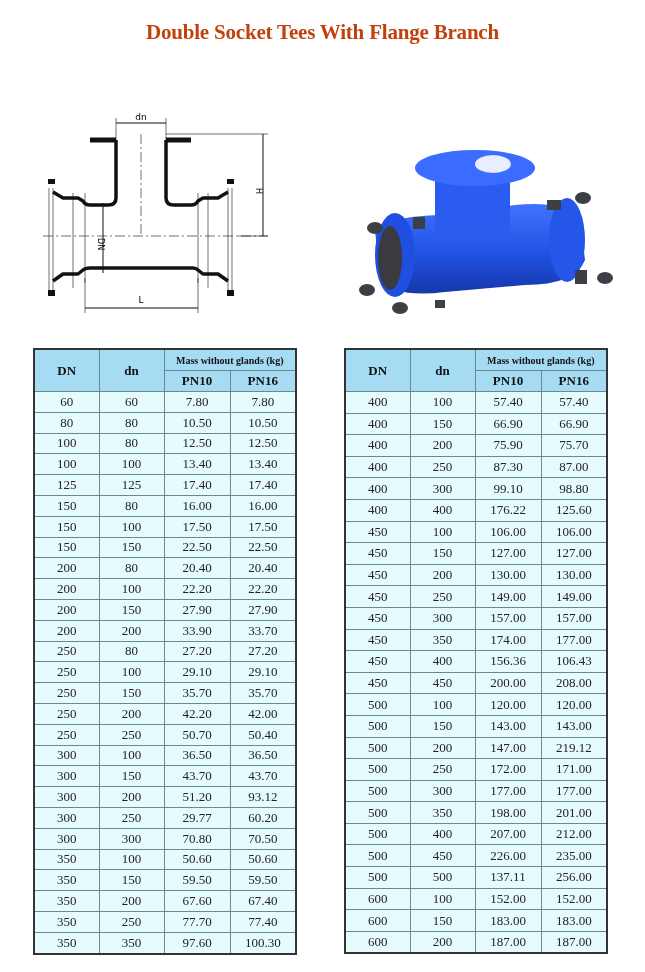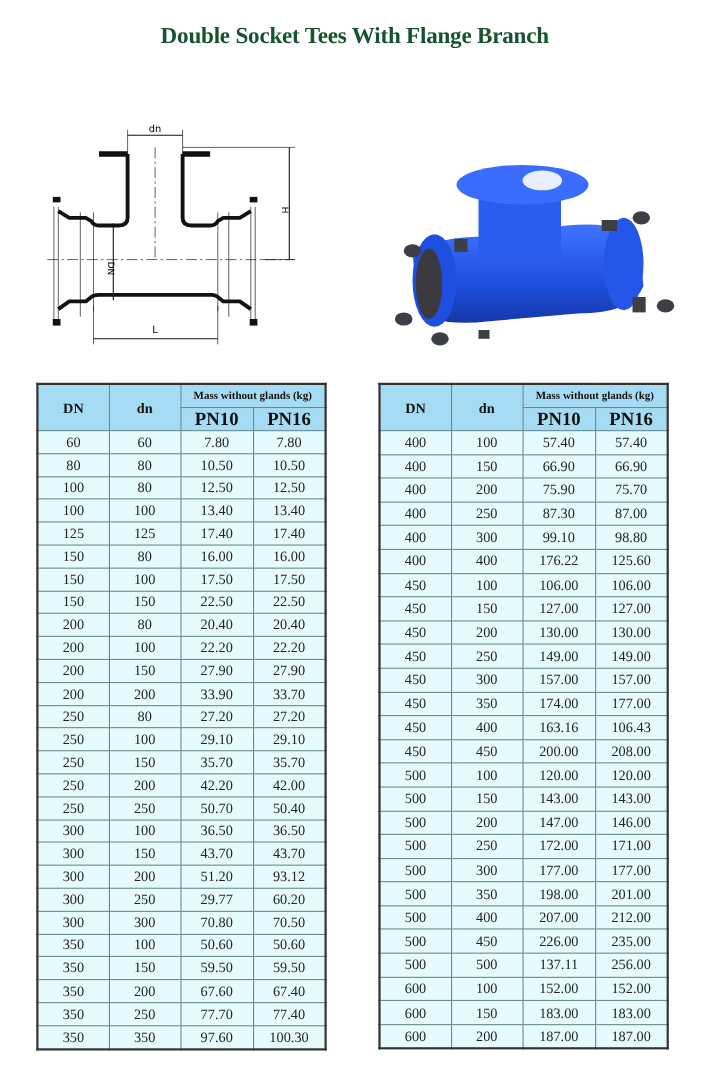--- a/index.html
+++ b/index.html
@@ -1,28 +1,28 @@
 <!DOCTYPE html>
 <html><head>
 <meta charset="utf-8">
 <style>
   html, body { margin: 0; padding: 0; background: #ffffff; }
   body { width: 645px; height: 972px; position: relative; overflow: hidden; font-family: "Liberation Serif", serif; }
-  .title { position: absolute; left: 0; top: 20px; width: 645px; text-align: center; font-size: 21px; font-weight: bold; color: #14532d; letter-spacing: -0.2px; }
+  .title { position: absolute; left: 0; top: 20px; width: 645px; text-align: center; font-size: 21px; font-weight: bold; color: #c2410c; letter-spacing: -0.2px; }
   .drawing { position: absolute; left: 28px; top: 108px; width: 270px; height: 210px; }
   .product { position: absolute; left: 335px; top: 120px; width: 280px; height: 200px; }
   table.spec { position: absolute; border-collapse: collapse; border: 2px solid #333; font-family: "Liberation Serif", serif; table-layout: fixed; }
   table.spec th, table.spec td { border: 1px solid #6a8a8e; text-align: center; padding: 0; }
   table.spec th { background: #a6dcf3; font-weight: bold; color: #111; }
   table.spec td { background: #e6fbfd; color: #222; font-size: 13px; }
   table.spec thead tr.h1 th { height: 20px; }
   table.spec thead tr.h2 th { height: 20px; }
   table.spec th.big { font-size: 13px; }
   table.spec th.mass { font-size: 10px; white-space: nowrap; }
-  table.spec th.pn { font-size: 17px; }
+  table.spec th.pn { font-size: 13px; }
   #left-table { left: 33px; top: 348px; width: 262px; }
   #right-table { left: 344px; top: 348px; width: 262px; }
   #left-table tbody td { height: 19.8px; }
   #right-table tbody td { height: 20.6px; }
 </style>
 </head>
 <body>
 
 <div class="title">Double Socket Tees With Flange Branch</div>
 
@@ -375,21 +375,21 @@
       </tr>
       <tr>
         <td>450</td>
         <td>350</td>
         <td>174.00</td>
         <td>177.00</td>
       </tr>
       <tr>
         <td>450</td>
         <td>400</td>
-        <td>163.16</td>
+        <td>156.36</td>
         <td>106.43</td>
       </tr>
       <tr>
         <td>450</td>
         <td>450</td>
         <td>200.00</td>
         <td>208.00</td>
       </tr>
       <tr>
         <td>500</td>
@@ -400,21 +400,21 @@
       <tr>
         <td>500</td>
         <td>150</td>
         <td>143.00</td>
         <td>143.00</td>
       </tr>
       <tr>
         <td>500</td>
         <td>200</td>
         <td>147.00</td>
-        <td>146.00</td>
+        <td>219.12</td>
       </tr>
       <tr>
         <td>500</td>
         <td>250</td>
         <td>172.00</td>
         <td>171.00</td>
       </tr>
       <tr>
         <td>500</td>
         <td>300</td>

